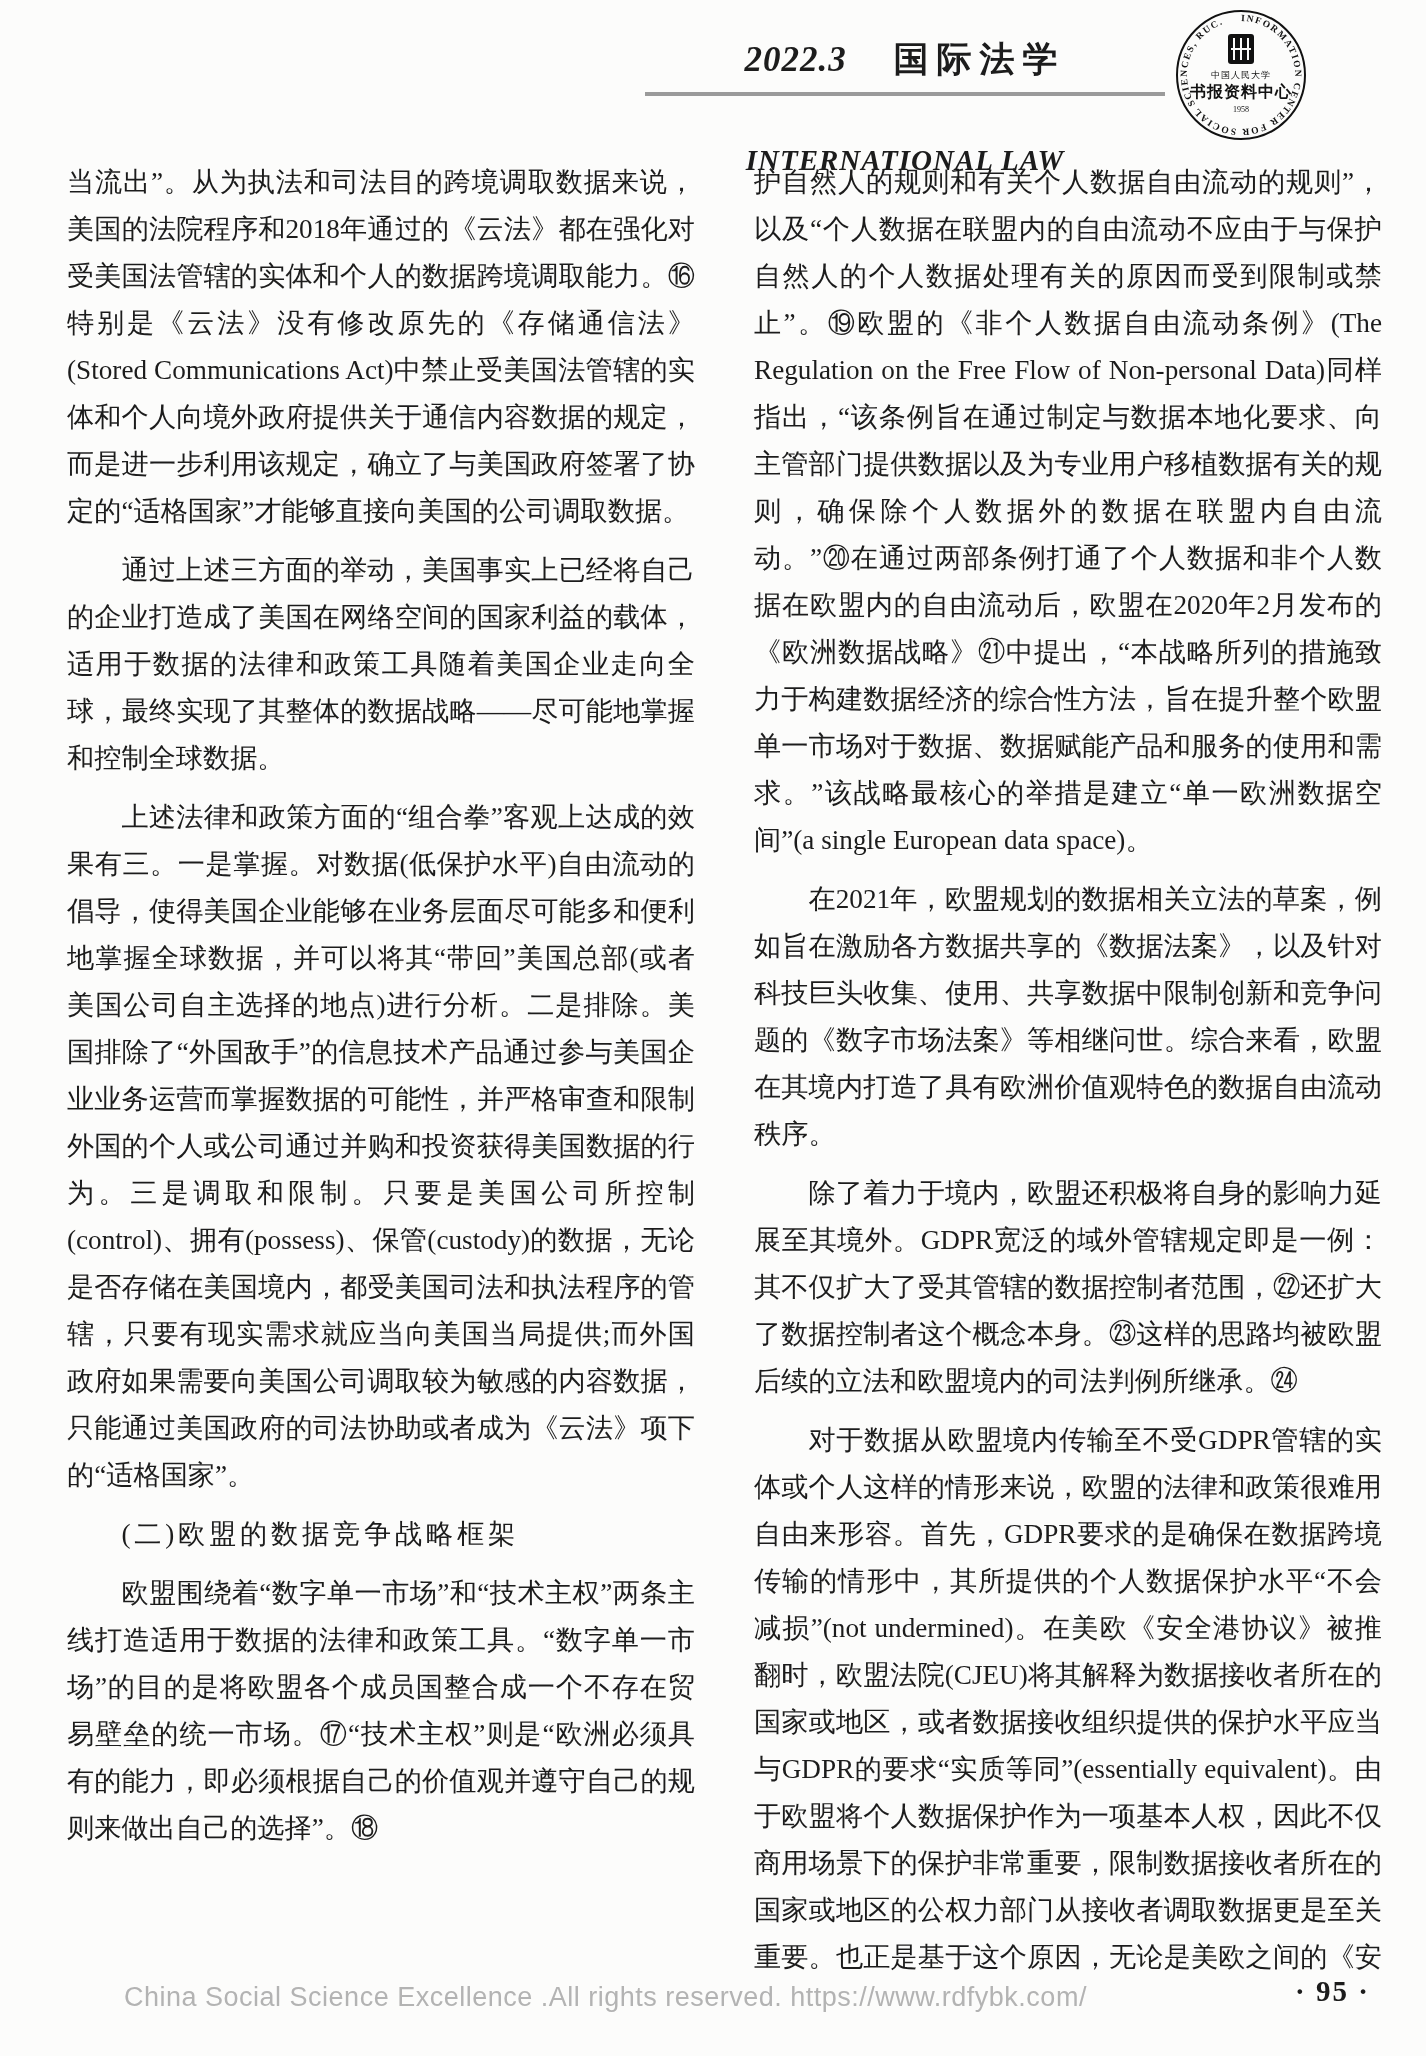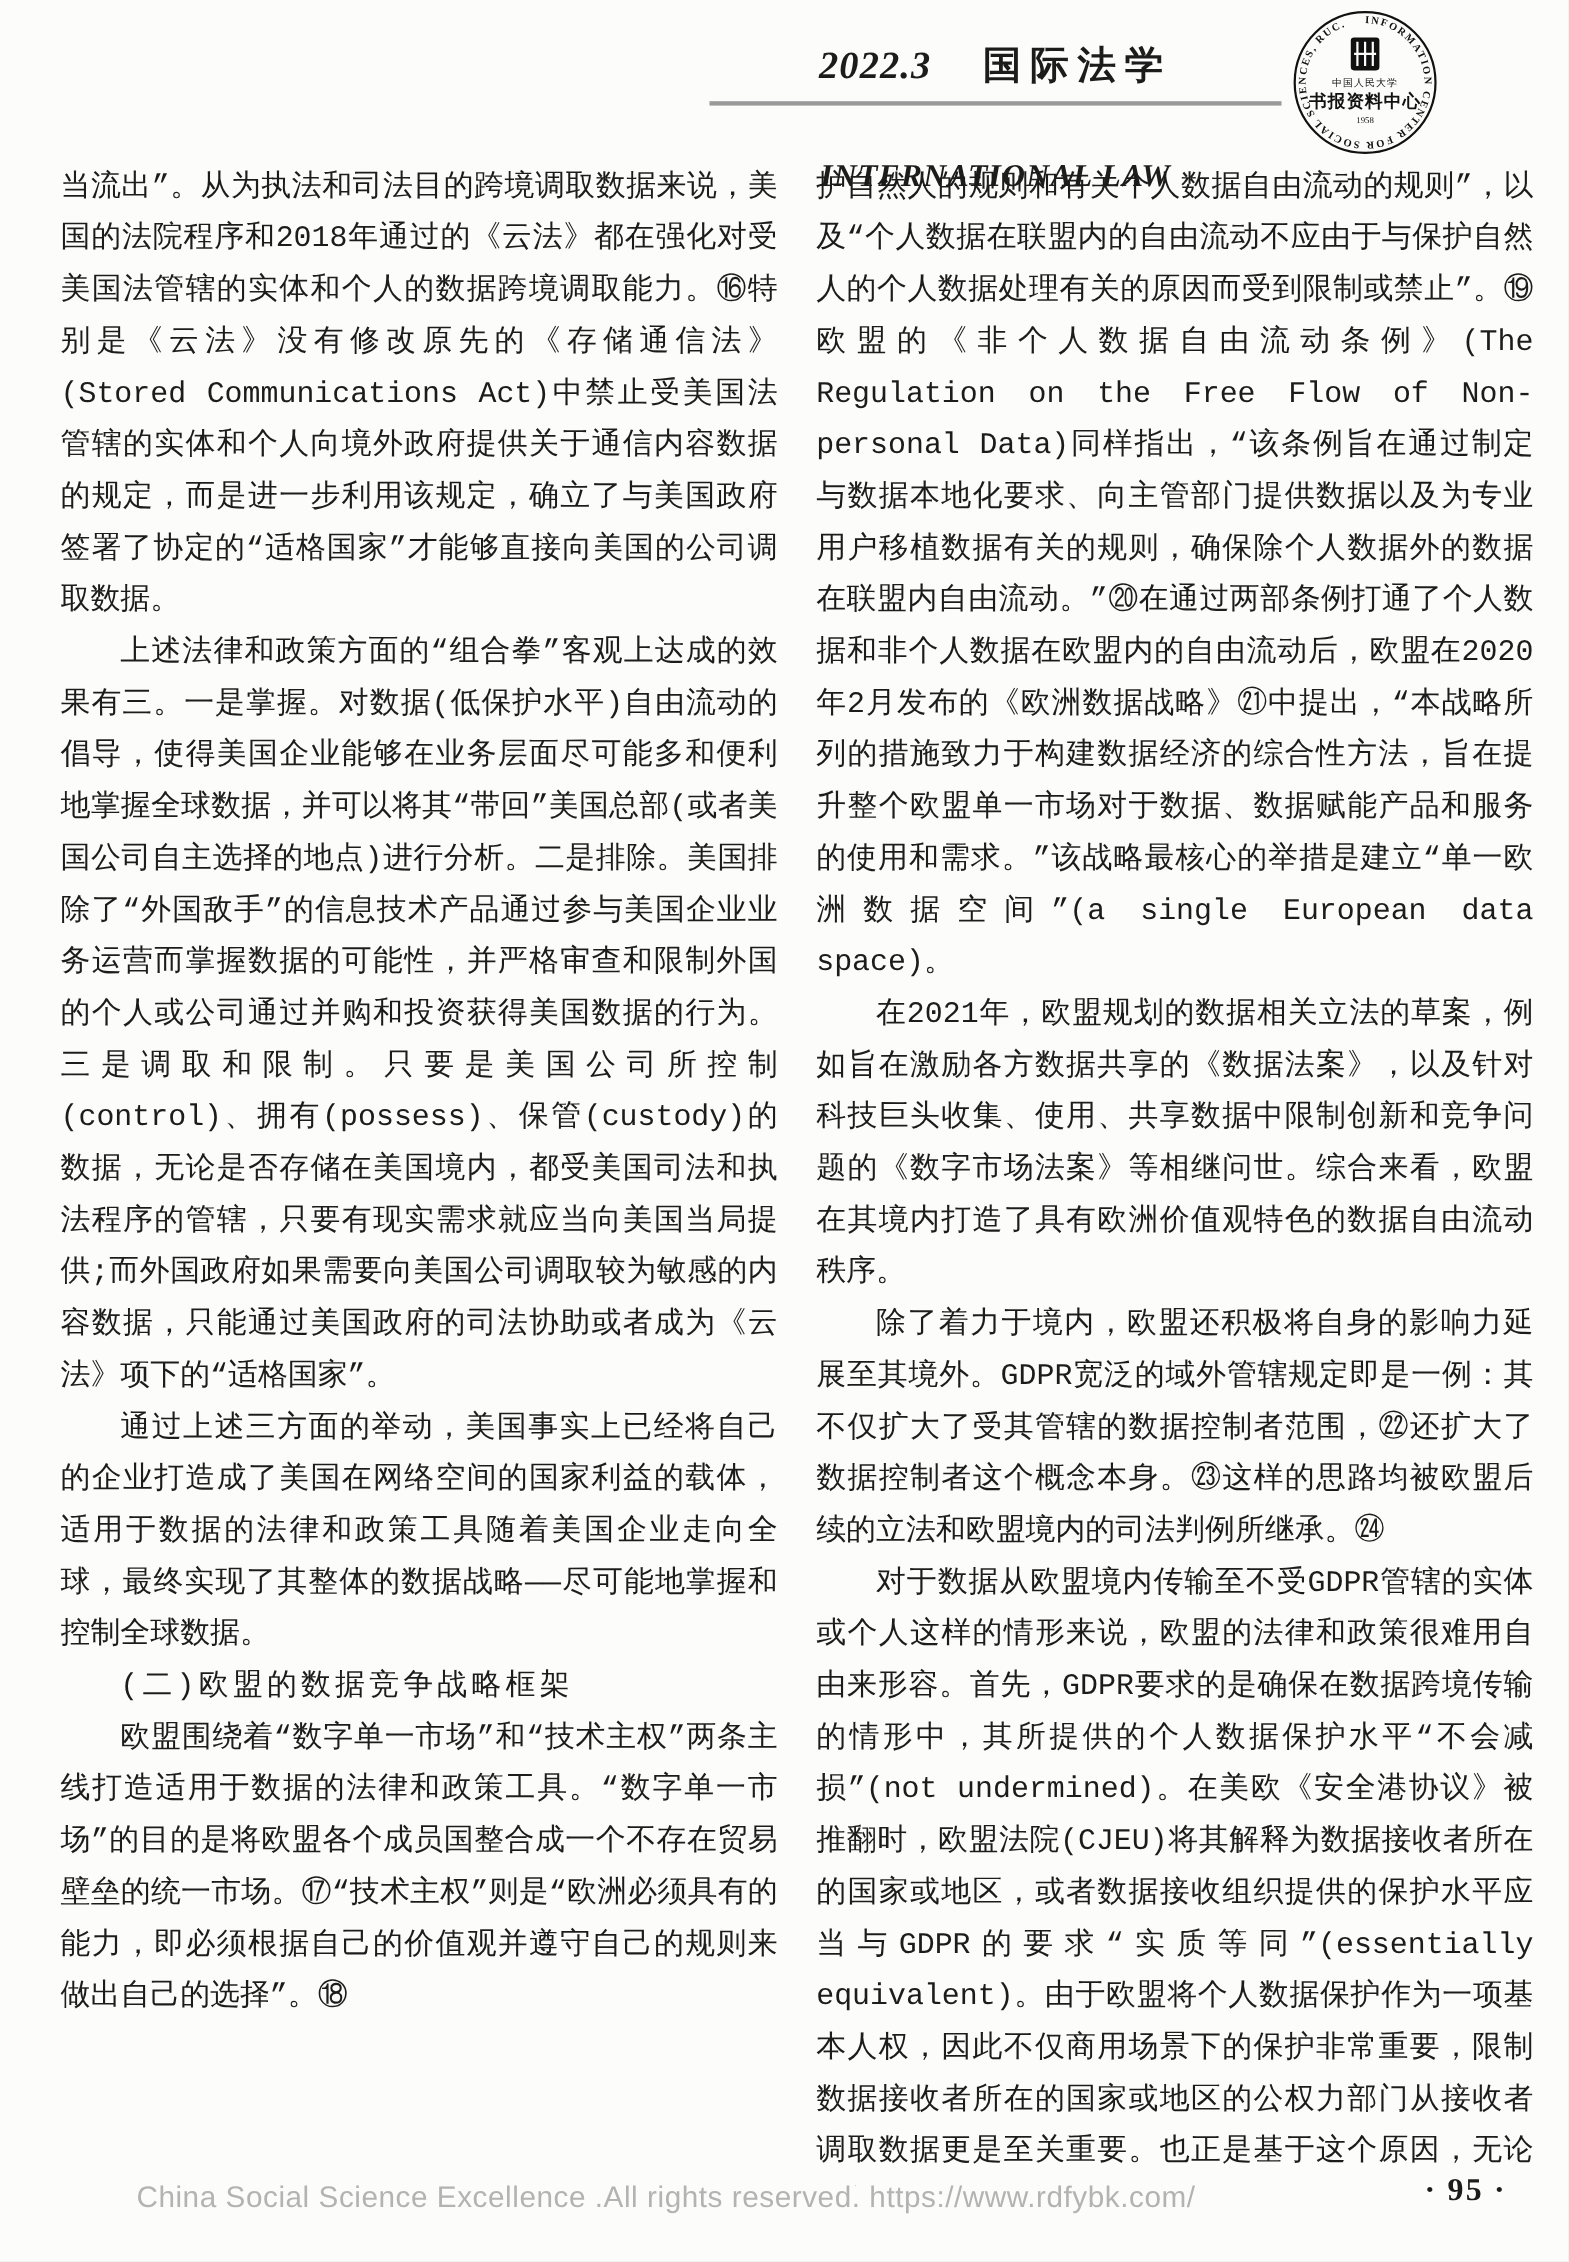--- a/index.html
+++ b/index.html
@@ -32,21 +32,21 @@
   .logo{position:absolute;top:2px;left:1168px;}
   
   .col{
     position:absolute;top:147px;width:652px;height:1840px;
     font-size:27.2px;line-height:47px;
     text-align:justify;text-justify:inter-character;
     overflow:hidden;
   }
   .col.left{left:55px;}
   .col.right{left:742px;}
-  .col p{margin:0;padding:0;font-family:Liberation Mono, monospace;}
+  .col p{margin:12px;padding:0;}
   .col p.indent{text-indent:2em;}
   .col p.subheading{text-indent:2em;letter-spacing:0.14em;}
   
   .watermark{
     position:absolute;top:1982px;left:124px;
     font-family:"Liberation Sans","DejaVu Sans",sans-serif;
     font-size:27px;color:#b3b3b3;letter-spacing:0.5px;white-space:nowrap;
   }
   .page-number{
     position:absolute;top:1975px;left:1295px;
@@ -75,22 +75,22 @@
     </text>
     <rect x="60" y="32" width="26" height="30" rx="3" fill="#111"></rect>
     <path d="M66 36 v22 M73 36 v22 M80 36 v22 M63 47 h20" stroke="#fcfcfb" stroke-width="2"></path>
     <text x="73" y="76" text-anchor="middle" font-size="9" fill="#111" letter-spacing="1">中国人民大学</text>
     <text x="73" y="95" text-anchor="middle" font-size="16" font-weight="bold" fill="#111" letter-spacing="1">书报资料中心</text>
     <text x="73" y="110" text-anchor="middle" font-size="8" fill="#111">1958</text>
   </svg>
 
   <div class="col left">
     <p>当流出”。从为执法和司法目的跨境调取数据来说，美国的法院程序和2018年通过的《云法》都在强化对受美国法管辖的实体和个人的数据跨境调取能力。⑯特别是《云法》没有修改原先的《存储通信法》(Stored Communications Act)中禁止受美国法管辖的实体和个人向境外政府提供关于通信内容数据的规定，而是进一步利用该规定，确立了与美国政府签署了协定的“适格国家”才能够直接向美国的公司调取数据。</p>
+    <p class="indent">通过上述三方面的举动，美国事实上已经将自己的企业打造成了美国在网络空间的国家利益的载体，适用于数据的法律和政策工具随着美国企业走向全球，最终实现了其整体的数据战略——尽可能地掌握和控制全球数据。</p>
     <p class="indent">上述法律和政策方面的“组合拳”客观上达成的效果有三。一是掌握。对数据(低保护水平)自由流动的倡导，使得美国企业能够在业务层面尽可能多和便利地掌握全球数据，并可以将其“带回”美国总部(或者美国公司自主选择的地点)进行分析。二是排除。美国排除了“外国敌手”的信息技术产品通过参与美国企业业务运营而掌握数据的可能性，并严格审查和限制外国的个人或公司通过并购和投资获得美国数据的行为。三是调取和限制。只要是美国公司所控制(control)、拥有(possess)、保管(custody)的数据，无论是否存储在美国境内，都受美国司法和执法程序的管辖，只要有现实需求就应当向美国当局提供;而外国政府如果需要向美国公司调取较为敏感的内容数据，只能通过美国政府的司法协助或者成为《云法》项下的“适格国家”。</p>
-    <p class="indent">通过上述三方面的举动，美国事实上已经将自己的企业打造成了美国在网络空间的国家利益的载体，适用于数据的法律和政策工具随着美国企业走向全球，最终实现了其整体的数据战略——尽可能地掌握和控制全球数据。</p>
     <p class="subheading">(二)欧盟的数据竞争战略框架</p>
     <p class="indent">欧盟围绕着“数字单一市场”和“技术主权”两条主线打造适用于数据的法律和政策工具。“数字单一市场”的目的是将欧盟各个成员国整合成一个不存在贸易壁垒的统一市场。⑰“技术主权”则是“欧洲必须具有的能力，即必须根据自己的价值观并遵守自己的规则来做出自己的选择”。⑱</p>
   </div>
 
   <div class="col right">
     <p>护自然人的规则和有关个人数据自由流动的规则”，以及“个人数据在联盟内的自由流动不应由于与保护自然人的个人数据处理有关的原因而受到限制或禁止”。⑲欧盟的《非个人数据自由流动条例》(The Regulation on the Free Flow of Non-personal Data)同样指出，“该条例旨在通过制定与数据本地化要求、向主管部门提供数据以及为专业用户移植数据有关的规则，确保除个人数据外的数据在联盟内自由流动。”⑳在通过两部条例打通了个人数据和非个人数据在欧盟内的自由流动后，欧盟在2020年2月发布的《欧洲数据战略》㉑中提出，“本战略所列的措施致力于构建数据经济的综合性方法，旨在提升整个欧盟单一市场对于数据、数据赋能产品和服务的使用和需求。”该战略最核心的举措是建立“单一欧洲数据空间”(a single European data space)。</p>
     <p class="indent">在2021年，欧盟规划的数据相关立法的草案，例如旨在激励各方数据共享的《数据法案》，以及针对科技巨头收集、使用、共享数据中限制创新和竞争问题的《数字市场法案》等相继问世。综合来看，欧盟在其境内打造了具有欧洲价值观特色的数据自由流动秩序。</p>
     <p class="indent">除了着力于境内，欧盟还积极将自身的影响力延展至其境外。GDPR宽泛的域外管辖规定即是一例：其不仅扩大了受其管辖的数据控制者范围，㉒还扩大了数据控制者这个概念本身。㉓这样的思路均被欧盟后续的立法和欧盟境内的司法判例所继承。㉔</p>
     <p class="indent">对于数据从欧盟境内传输至不受GDPR管辖的实体或个人这样的情形来说，欧盟的法律和政策很难用自由来形容。首先，GDPR要求的是确保在数据跨境传输的情形中，其所提供的个人数据保护水平“不会减损”(not undermined)。在美欧《安全港协议》被推翻时，欧盟法院(CJEU)将其解释为数据接收者所在的国家或地区，或者数据接收组织提供的保护水平应当与GDPR的要求“实质等同”(essentially equivalent)。由于欧盟将个人数据保护作为一项基本人权，因此不仅商用场景下的保护非常重要，限制数据接收者所在的国家或地区的公权力部门从接收者调取数据更是至关重要。也正是基于这个原因，无论是美欧之间的《安全港协议》还是《隐私盾协</p>
   </div>

